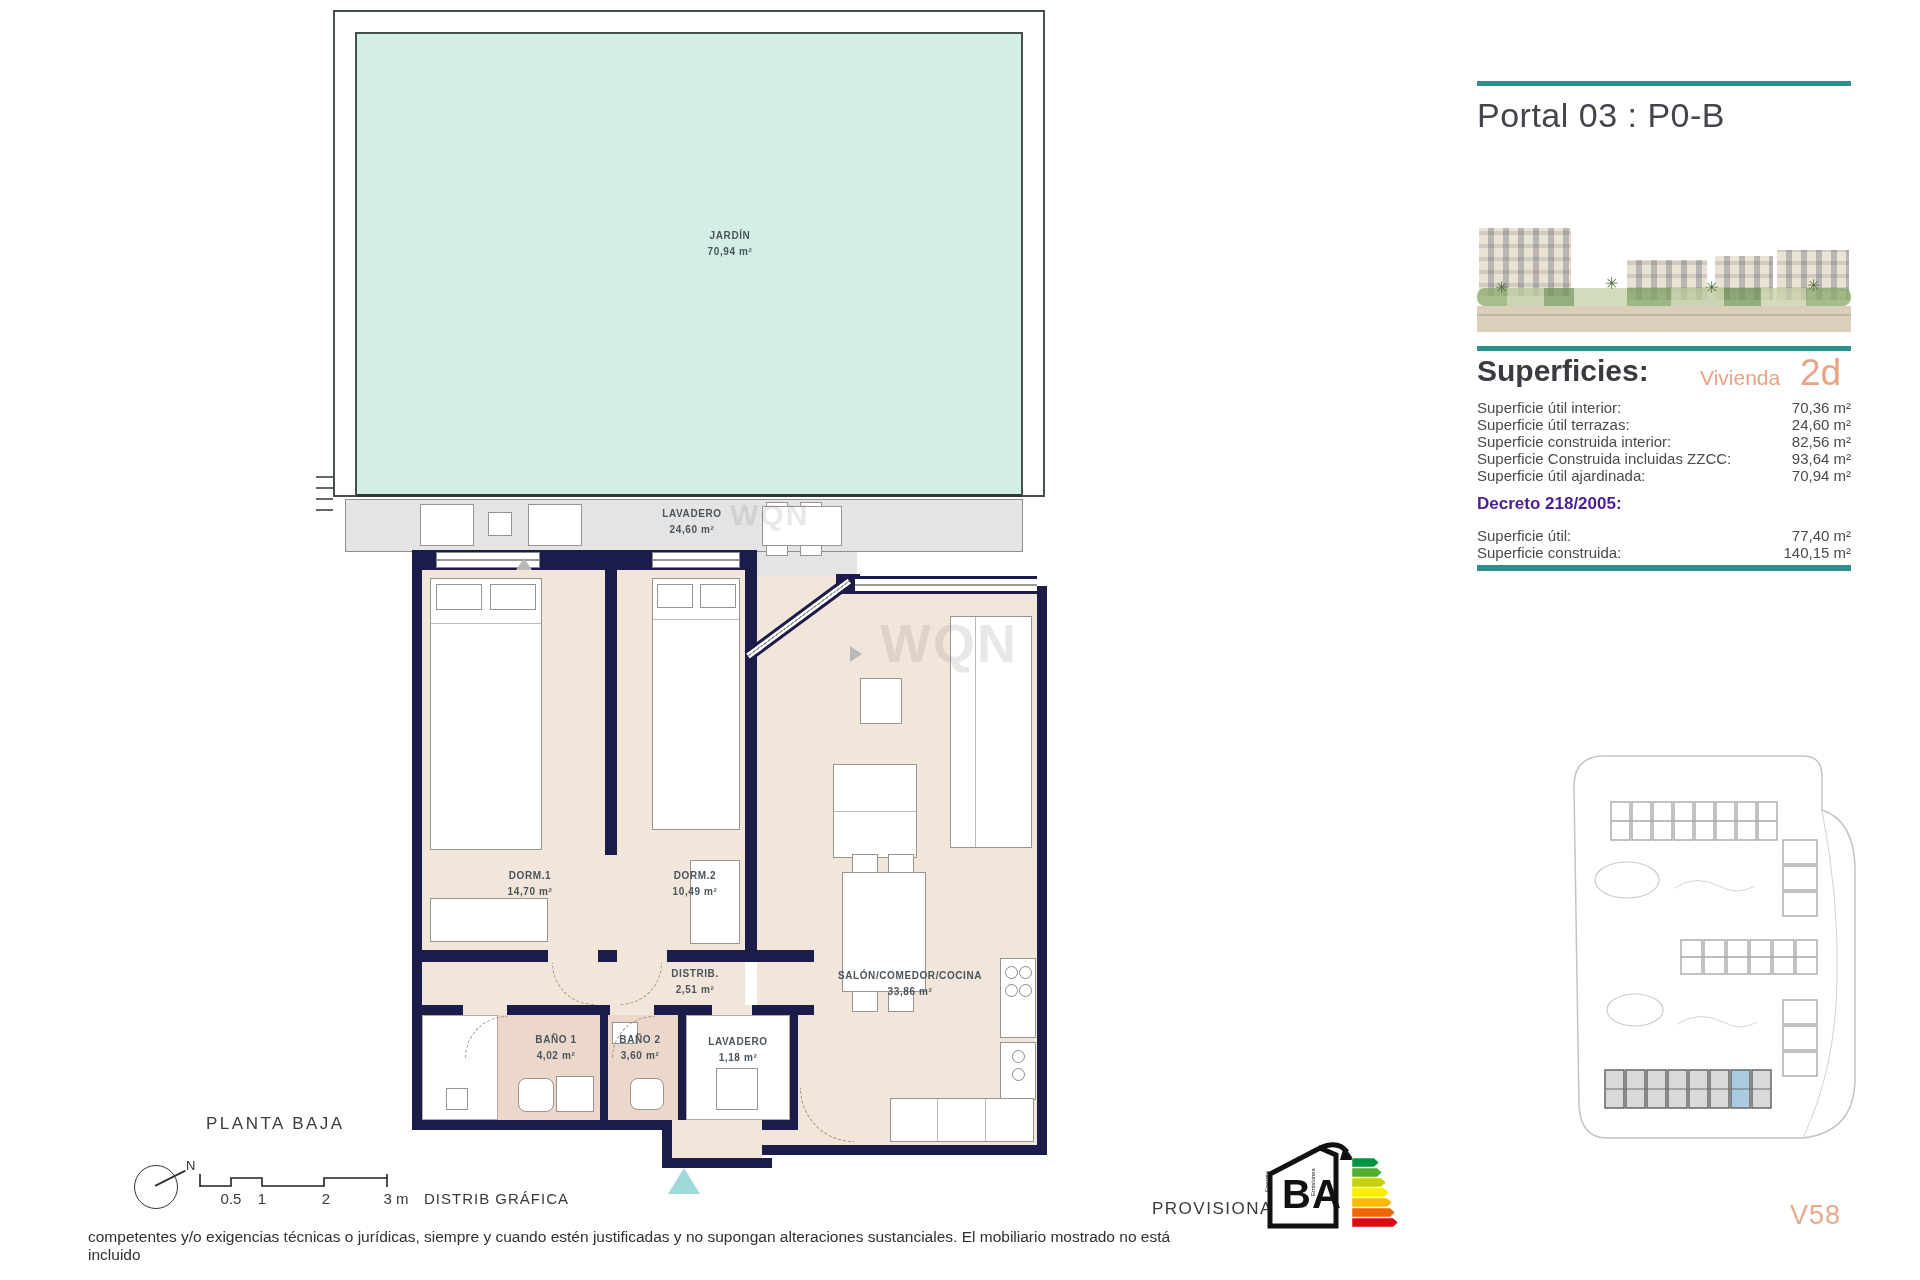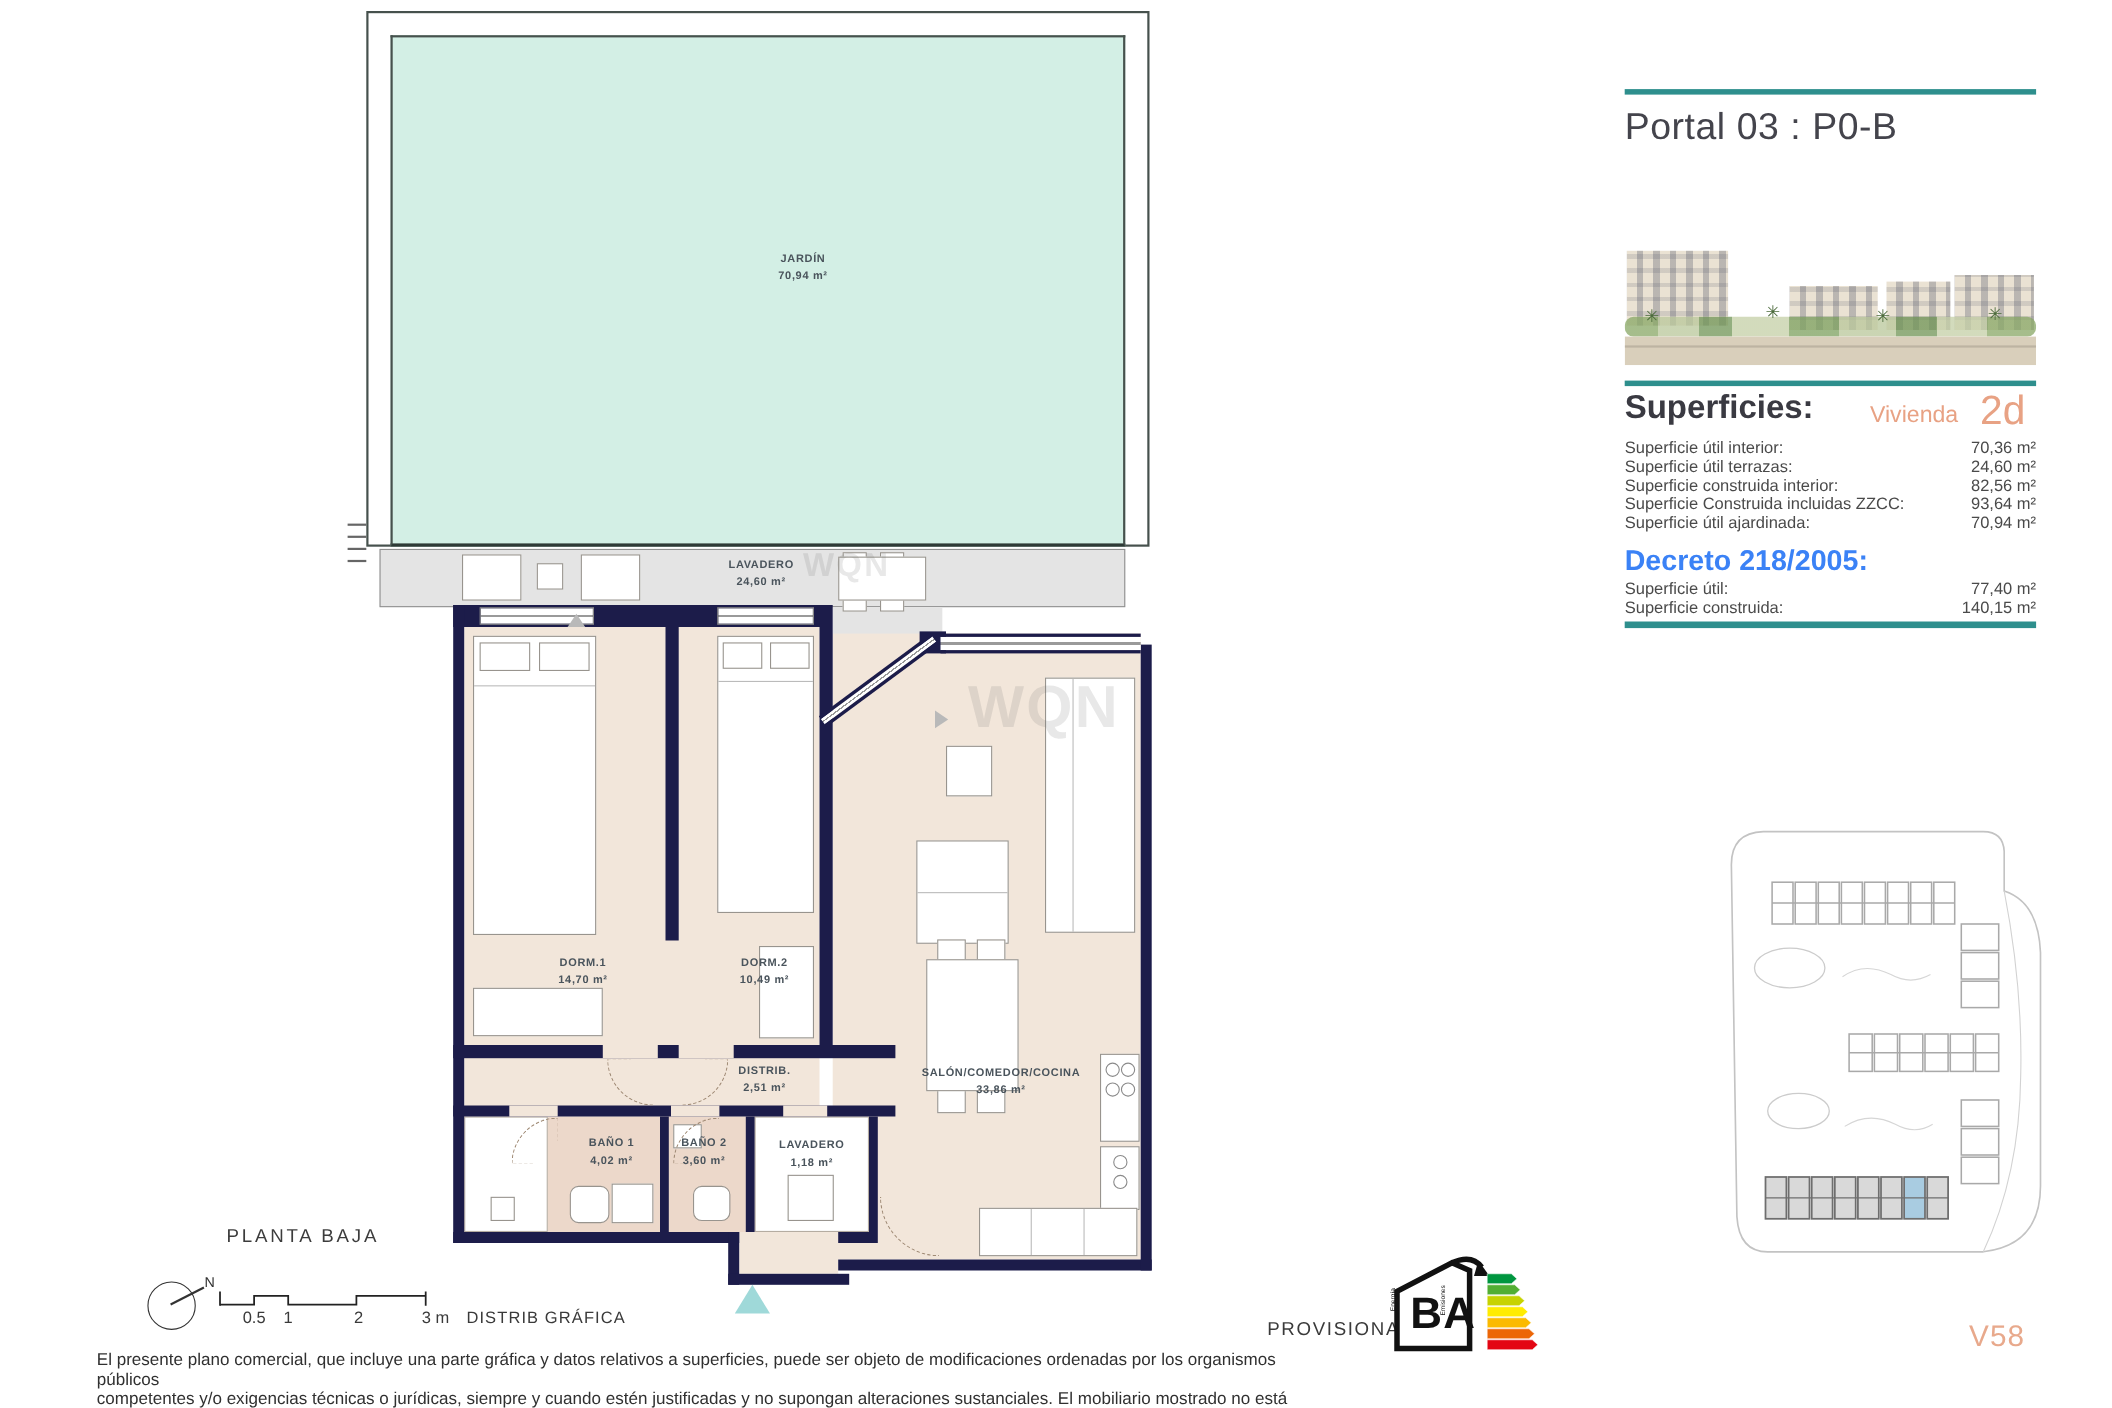--- a/index.html
+++ b/index.html
@@ -242,21 +242,21 @@
   </div>
   <div class="srow" style="top:450px;">
     <span>Superficie Construida incluidas ZZCC:</span>
     <span>93,64 m²</span>
   </div>
   <div class="srow" style="top:467px;">
     <span>Superficie útil ajardinada:</span>
     <span>70,94 m²</span>
   </div>
 
-  <div class="a" style="left:1477px;top:494px;font-size:26px;color:#3b82f6;font-weight:600;">Decreto 218/2005:</div>
+  <div class="a" style="left:1477px;top:494px;font-size:17px;color:#4c1d95;font-weight:600;">Decreto 218/2005:</div>
   <div class="srow" style="top:527px;">
     <span>Superficie útil:</span>
     <span>77,40 m²</span>
   </div>
   <div class="srow" style="top:544px;">
     <span>Superficie construida:</span>
     <span>140,15 m²</span>
   </div>
 
   <div class="rule" style="top:565px;height:6px;"></div>
@@ -330,18 +330,17 @@
         <polygon points="90,84 131,84 136,88.5 131,93 90,93" fill="#e30613"></polygon>
       </g>
     </svg>
     <div class="a" style="left:20px;top:38px;font-size:40px;font-weight:800;color:#111;">B</div>
     <div class="a" style="left:50px;top:38px;font-size:40px;font-weight:800;color:#111;">A</div>
     <div class="a" style="left:2px;top:58px;font-size:6px;color:#111;transform:rotate(-90deg);transform-origin:left top;">Energía</div>
     <div class="a" style="left:48px;top:62px;font-size:6px;color:#111;transform:rotate(-90deg);transform-origin:left top;">Emisiones</div>
   </div>
 
   <div class="a" style="left:88px;top:1228px;width:1120px;font-size:15.5px;color:#303030;line-height:17.5px;">
-    <div>El presente plano comercial, que incluye una parte gráfica y datos relativos a superficies, puede ser objeto de modificaciones ordenadas por los organismos públicos</div>
     <div>competentes y/o exigencias técnicas o jurídicas, siempre y cuando estén justificadas y no supongan alteraciones sustanciales. El mobiliario mostrado no está incluido</div>
 
   </div>
 
 </div>
 
 </body></html>

